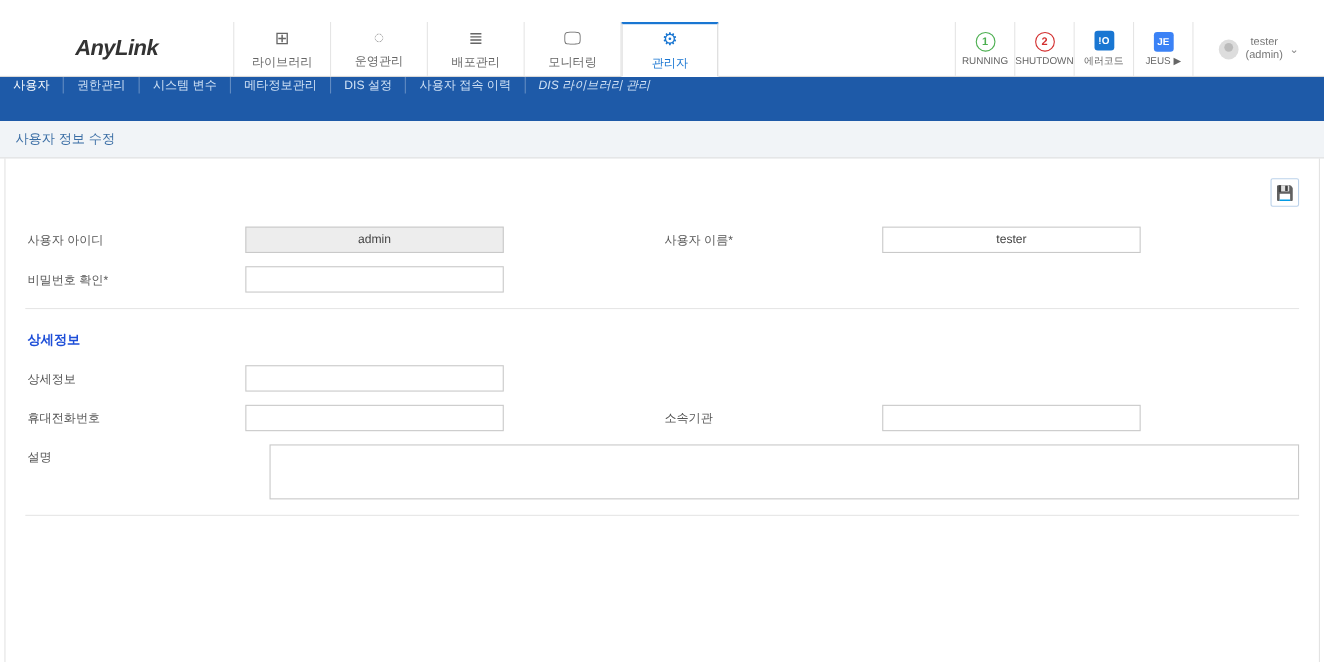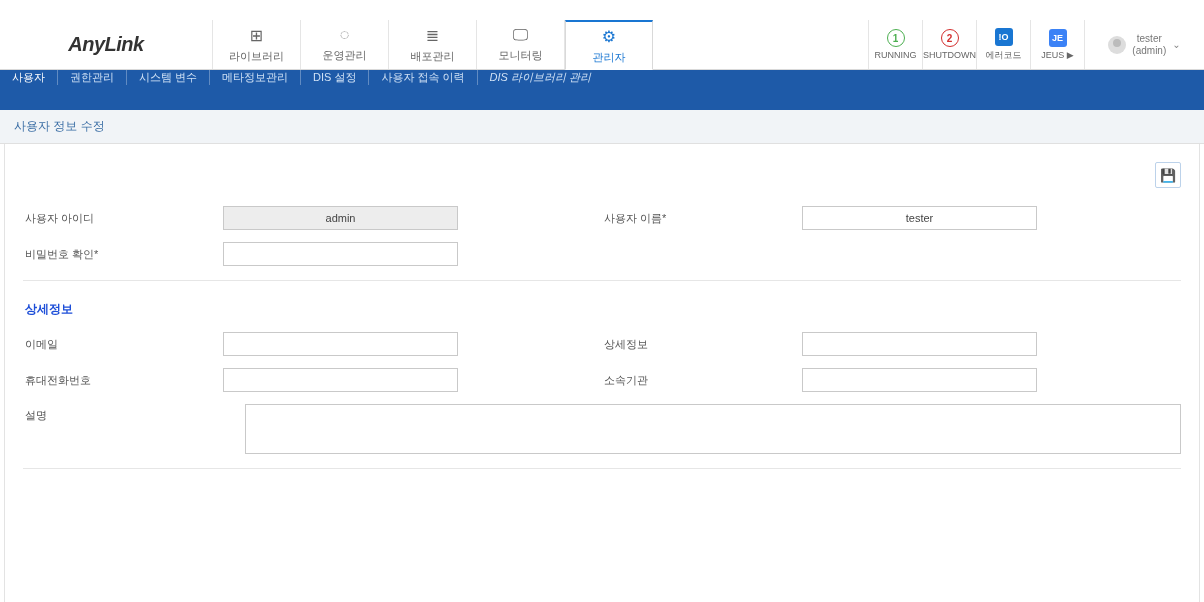--- a/index.html
+++ b/index.html
@@ -310,24 +310,20 @@
         <input class="form-input" type="password" value="" style="">
       </div>
     </div>
 
     <hr class="sep">
 
     <div class="section-title">상세정보</div>
 
     <div class="form-row">
       <div class="form-cell">
-        <div class="form-label">이메일</div>
-        <input class="form-input" value="" style="">
-      </div>
-      <div class="form-cell">
         <div class="form-label">상세정보</div>
         <input class="form-input" value="" style="">
       </div>
     </div>
 
     <div class="form-row">
       <div class="form-cell">
         <div class="form-label">휴대전화번호</div>
         <input class="form-input" value="" style="">
       </div>

